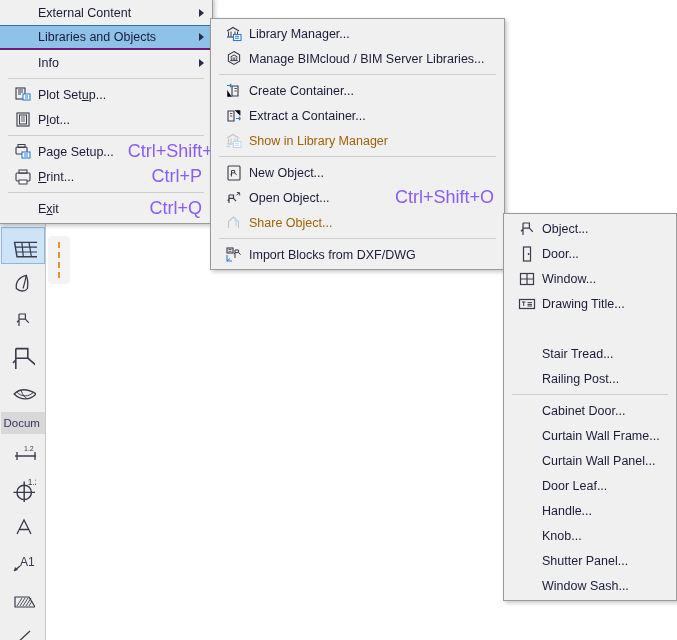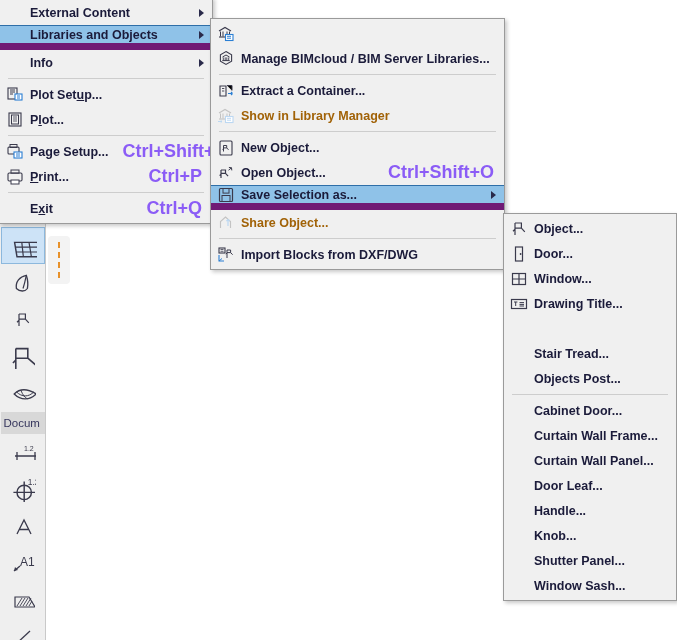--- a/index.html
+++ b/index.html
@@ -51,36 +51,35 @@
     position:absolute;
     background:#f0f0f0;
     border:1px solid #9a9a9a;
     box-shadow: 2px 2px 4px rgba(0,0,0,0.22);
     padding:2px 0;
   }
   .mi {
     position:relative;
     height:25px;
     display:flex; align-items:center;
-    padding-left:0;
+    padding-left:8px;
     white-space:nowrap;
-    font-weight:bold;
   }
   .mi .ico {
     width:30px; min-width:30px; height:24px;
     display:flex; align-items:center; justify-content:center;
   }
   .mi .lbl { flex:1 1 auto; padding-right:14px; }
   .mi .sc { color:#8b5cf6; padding-right:10px; font-size:18px; }
   .mi .arrow {
     position:absolute; right:8px; top:50%; transform:translateY(-50%);
     width:0;height:0;border-left:5px solid #2a2a4a;
     border-top:4px solid transparent;border-bottom:4px solid transparent;
   }
-  .mi.hl { background:#8fc2e8; border-top:1px solid #2f6fa8; border-bottom:7px solid #701a75;align-items:center; }
+  .mi.hl { background:#8fc2e8; border-top:1px solid #2f6fa8; border-bottom:2px solid #701a75;align-items:center; }
   .mi.dis, .mi.dis .sc { color:#a16207; }
   .sep { height:1px; background:#cdcdcd; margin:3px 8px 3px 8px; }
   .mi u { text-decoration:underline; }
 
   
   #menu1 { left:-1px; top:-3px; width:214px; }
   #menu1 .mi { height:25px; }
   #menu1 .mi .ico { width:30px; }
 
   
@@ -276,33 +275,45 @@
     <div class="mi">
       <span class="ico">
         <svg width="20" height="20" viewBox="0 0 20 20">
           <path d="M3 7l6-3.5L15 7" fill="none" stroke="#3a3a4c" stroke-width="1.1"></path>
           <path d="M4.5 7.5v5M7 7.5v5M11 7.5v5M13.5 7.5v5" stroke="#3a3a4c" stroke-width="1"></path>
           <path d="M3 13h12" stroke="#3a3a4c" stroke-width="1.1"></path>
           <rect x="9.5" y="10.5" width="7.5" height="6" fill="#fff" stroke="#2a7fd4" stroke-width="1.1"></rect>
           <path d="M11 12.3h4M11 14.2h4" stroke="#2a7fd4" stroke-width="1"></path>
         </svg>
       </span>
+      <span class="lbl">Library Manager...</span>
     </div>
     <div class="mi">
       <span class="ico">
         <svg width="20" height="20" viewBox="0 0 20 20">
           <path d="M10 2.6l5.6 3.2v6.4L10 15.4 4.4 12.2V5.8z" fill="none" stroke="#3a3a4c" stroke-width="1.1"></path>
           <path d="M6.5 8l3.5-2 3.5 2" fill="none" stroke="#3a3a4c" stroke-width="1"></path>
           <path d="M7.3 8.4v3M9.2 8.4v3M10.8 8.4v3M12.7 8.4v3" stroke="#3a3a4c" stroke-width=".9"></path>
           <path d="M6.3 11.6h7.4" stroke="#3a3a4c" stroke-width="1"></path>
         </svg>
       </span>
       <span class="lbl">Manage BIMcloud / BIM Server Libraries...</span>
     </div>
     <div class="sep"></div>
+    <div class="mi">
+      <span class="ico">
+        <svg width="20" height="20" viewBox="0 0 20 20">
+          <path d="M8 5h6v10H8z" fill="none" stroke="#3a3a4c" stroke-width="1.1"></path>
+          <path d="M10.5 7.5h2.3M10.5 10h2.3" stroke="#3a3a4c" stroke-width=".9"></path>
+          <path d="M3 4.5h4.5M7.5 4.5l-1.5-1.5M7.5 4.5l-1.5 1.5" fill="none" stroke="#2a7fd4" stroke-width="1.1"></path>
+          <path d="M3.5 9.5v6h4" stroke="#3a3a4c" stroke-width="1"></path>
+        </svg>
+      </span>
+      <span class="lbl">Create Container...</span>
+    </div>
     <div class="mi">
       <span class="ico">
         <svg width="20" height="20" viewBox="0 0 20 20">
           <path d="M4 5h6v10H4z" fill="none" stroke="#3a3a4c" stroke-width="1.1"></path>
           <path d="M6 7.5h2.3M6 10h2.3" stroke="#3a3a4c" stroke-width=".9"></path>
           <path d="M12 12.5h4.5M16.5 12.5l-1.5-1.5M16.5 12.5l-1.5 1.5" fill="none" stroke="#2a7fd4" stroke-width="1.1"></path>
           <path d="M11 4.5h5v5" stroke="#3a3a4c" stroke-width="1"></path>
         </svg>
       </span>
       <span class="lbl">Extract a Container...</span>
@@ -333,31 +344,20 @@
     <div class="mi">
       <span class="ico">
         <svg width="20" height="20" viewBox="0 0 20 20">
           <path d="M5 7v8M5 7h4.5v3.4H5M9.5 10.4l2.6 2.7M5 11.3l-1.4 1.3" fill="none" stroke="#3a3a4c" stroke-width="1.2"></path>
           <path d="M12.5 7.2l3-2.4M15.5 4.8l-2.6-.4M15.5 4.8l.3 2.6" fill="none" stroke="#3a3a4c" stroke-width="1"></path>
         </svg>
       </span>
       <span class="lbl">Open Object...</span>
       <span class="sc">Ctrl+Shift+O</span>
     </div>
-    <div class="mi hl">
-      <span class="ico">
-        <svg width="20" height="20" viewBox="0 0 20 20">
-          <rect x="3.5" y="3.5" width="13" height="13" rx="1" fill="none" stroke="#3a3a4c" stroke-width="1.2"></rect>
-          <rect x="7" y="3.5" width="6" height="4.6" fill="none" stroke="#3a3a4c" stroke-width="1"></rect>
-          <rect x="6" y="10.5" width="8" height="6" fill="none" stroke="#3a3a4c" stroke-width="1"></rect>
-        </svg>
-      </span>
-      <span class="lbl">Save Selection as...</span>
-      <span class="arrow"></span>
-    </div>
     <div class="mi dis">
       <span class="ico">
         <svg width="20" height="20" viewBox="0 0 20 20">
           <path d="M4.5 15V8.6L9.5 4l5 4.6V15" fill="none" stroke="#c3c3c3" stroke-width="1.1"></path>
           <path d="M12 13V6.5M12 6.5l-1.6 1.7M12 6.5l1.6 1.7" fill="none" stroke="#bcd8f2" stroke-width="1.2"></path>
         </svg>
       </span>
       <span class="lbl">Share Object...</span>
     </div>
     <div class="sep"></div>
@@ -413,21 +413,21 @@
     </div>
     <div class="mi">
       <span class="ico"></span>
     </div>
     <div class="mi">
       <span class="ico"></span>
       <span class="lbl">Stair Tread...</span>
     </div>
     <div class="mi">
       <span class="ico"></span>
-      <span class="lbl">Objects Post...</span>
+      <span class="lbl">Railing Post...</span>
     </div>
     <div class="sep"></div>
     <div class="mi">
       <span class="ico"></span>
       <span class="lbl">Cabinet Door...</span>
     </div>
     <div class="mi">
       <span class="ico"></span>
       <span class="lbl">Curtain Wall Frame...</span>
     </div>

